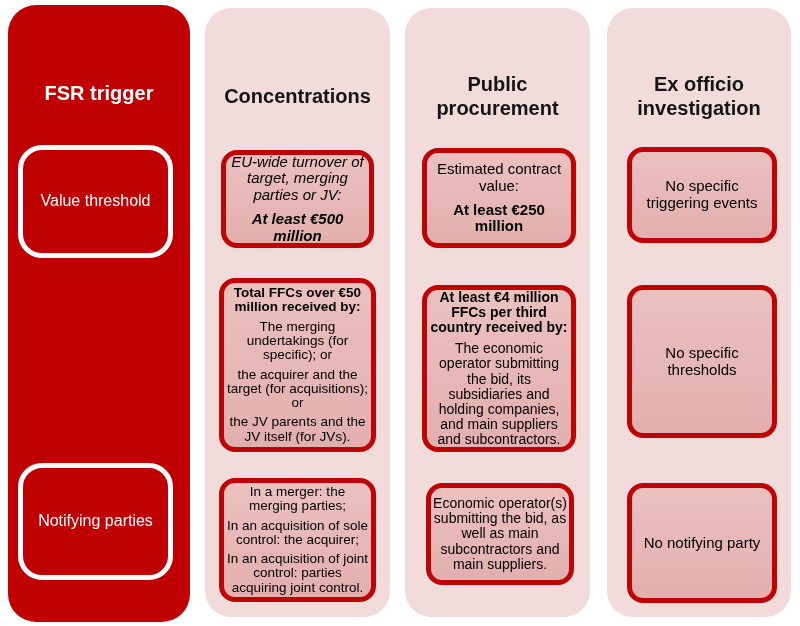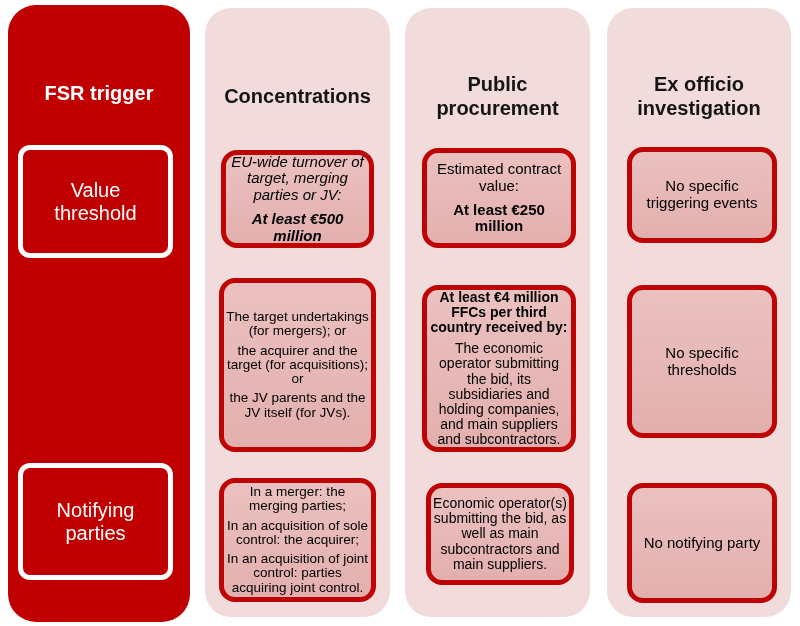--- a/index.html
+++ b/index.html
@@ -35,22 +35,22 @@
   .title-light{color:var(--white);}
   .box{
     position:absolute;display:flex;flex-direction:column;
     align-items:center;justify-content:center;text-align:center;
     overflow:hidden;padding:2px 4px;
   }
   .box p{margin:0;width:100%;}
   .box p + p{margin-top:7px;}
   .bold{font-weight:bold;}
   .white-box{
-    border:5px solid var(--white);border-radius:12px;
-    color:var(--white);font-size:20px;line-height:1.15;
+    border:5px solid var(--white);border-radius:24px;
+    color:var(--white);font-size:16px;line-height:1.15;
   }
   .red-box{
     border:5px solid var(--border-red);border-radius:16px;
     background:linear-gradient(var(--box-pink-top), var(--box-pink-bot));
     color:#000;font-size:15px;line-height:1.12;
   }
   .fs14{font-size:14px;line-height:1.08;padding:2px 2px;}
   .fs14 p + p{margin-top:6px;}
   .fs13{font-size:13.5px;line-height:1.06;padding:2px 1px;}
   .fs13 p + p{margin-top:5px;}
@@ -87,21 +87,22 @@
     </div>
   </section>
 
   <section class="col col-pink col-conc">
     <h2 class="col-title">Concentrations</h2>
     <div class="box red-box b-conc-1">
       <p>EU-wide turnover of target, merging parties or JV:</p>
       <p class="bold">At least €500 million</p>
     </div>
     <div class="box red-box fs13 b-conc-2">
-      <p>The target undertakings (for mergers); or</p>
+      <p class="bold">Total FFCs over €50 million received by:</p>
+      <p>The merging undertakings (for specific); or</p>
       <p>the acquirer and the target (for acquisitions); or</p>
       <p>the JV parents and the JV itself (for JVs).</p>
     </div>
     <div class="box red-box fs13 b-conc-3">
       <p>In a merger: the merging parties;</p>
       <p>In an acquisition of sole control: the acquirer;</p>
       <p>In an acquisition of joint control: parties acquiring joint control.</p>
     </div>
   </section>
 

